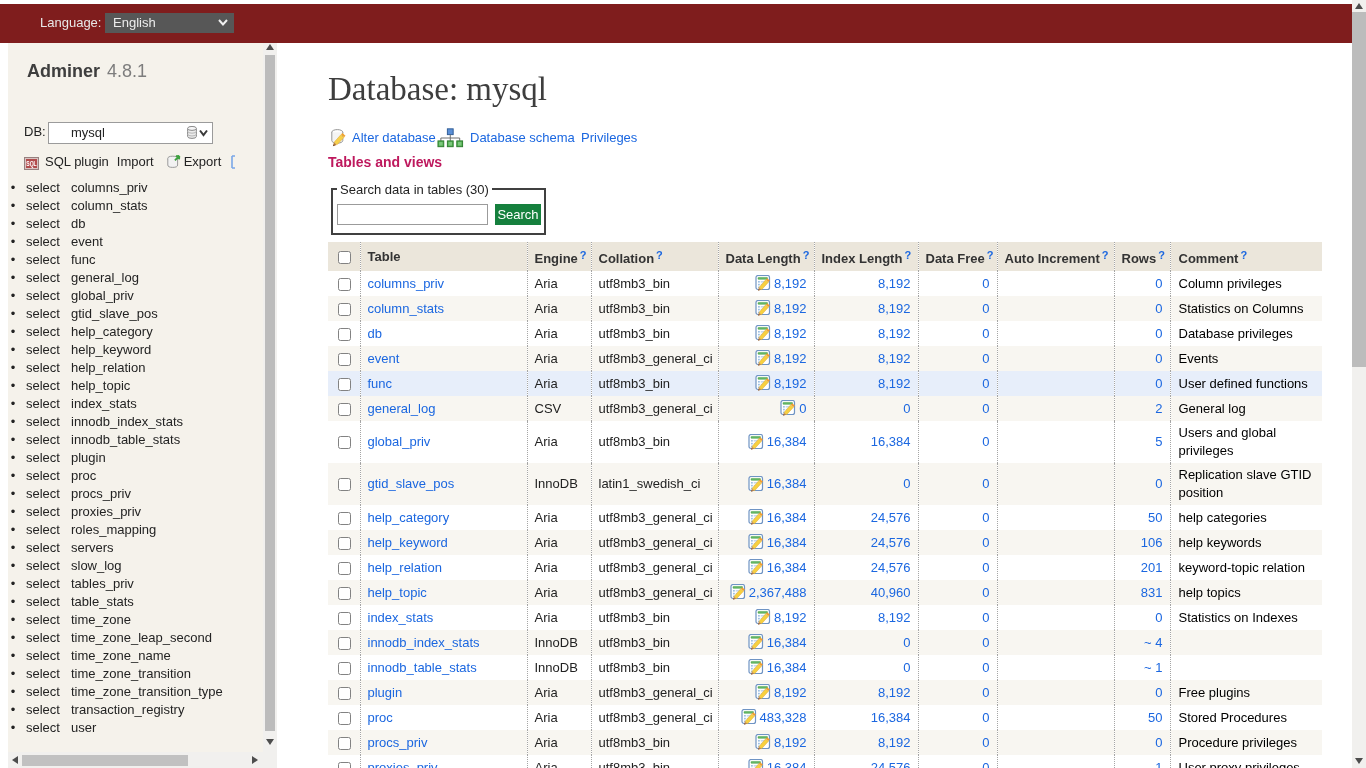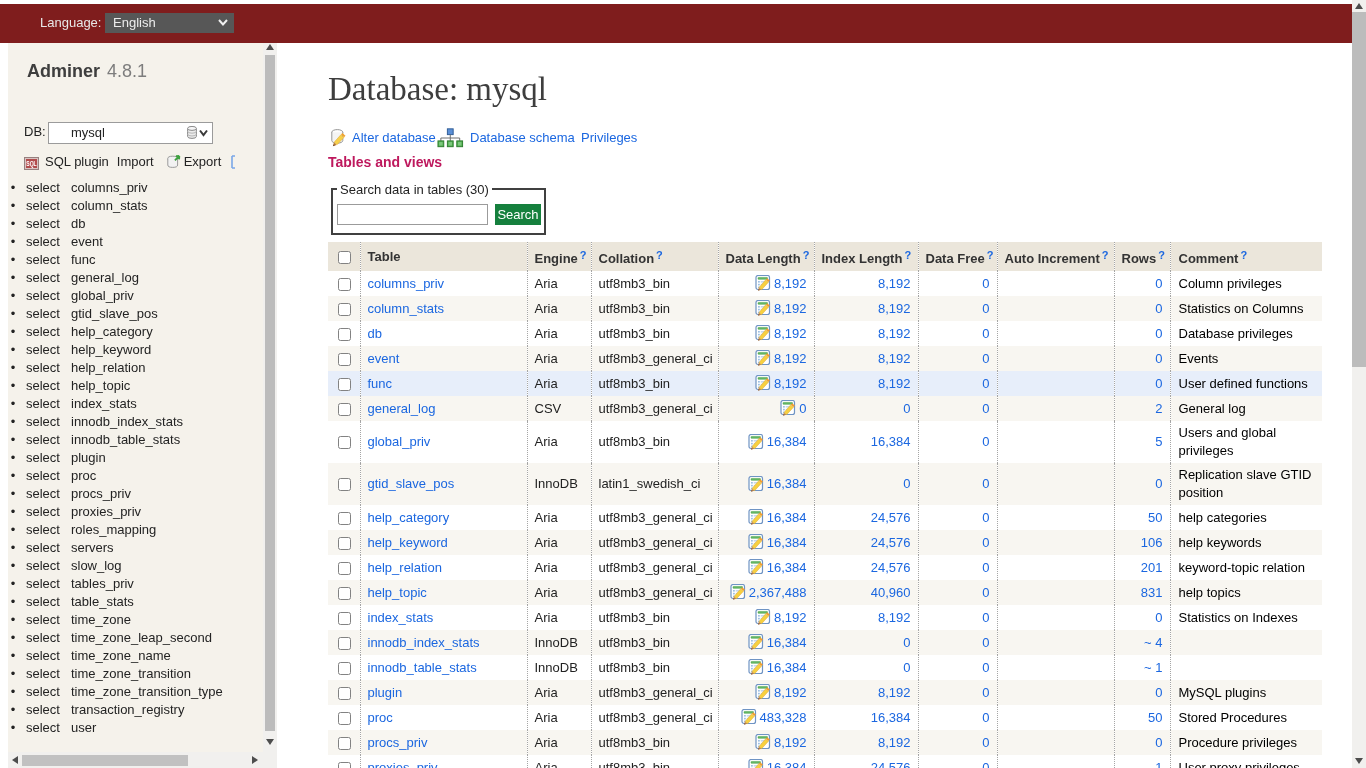--- a/index.html
+++ b/index.html
@@ -584,21 +584,21 @@
               <rect x="3" y="11.6" width="1.8" height="1.6" fill="#9fc0e2"></rect>
               <polygon points="3.0,15.7 3.9,12.6 6.3,14.7" fill="#c4874f"></polygon>
               <polygon points="3.3,15.4 3.6,14.3 4.6,15.1" fill="#46342a"></polygon>
               <polygon points="4.1,12.4 10.6,4.9 13.4,7.3 6.6,14.7" fill="#f7d040" stroke="#d9a530" stroke-width="0.5"></polygon>
               <polygon points="10.8,4.7 12.1,3.2 14.9,5.6 13.6,7.1" fill="#f09d2e"></polygon>
             </svg><a>8,192</a></td>
           <td class="r"><a>8,192</a></td>
           <td class="r"><a>0</a></td>
           <td class="r"></td>
           <td class="r"><a>0</a></td>
-          <td class="cm">MySQL plugins</td>
+          <td class="cm">Free plugins</td>
         </tr>
 <tr style="height:25px">
           <td class="c"><span class="cb"></span></td>
           <td><a>proc</a></td>
           <td>Aria</td>
           <td>utf8mb3_general_ci</td>
           <td class="r"><svg class="dicon" width="16" height="16" viewBox="0 0 16 16">
               <rect x="1" y="0.5" width="13.5" height="14" rx="2" fill="#fff" stroke="#6f94c4" stroke-width="1.2"></rect>
               <rect x="3" y="2.4" width="9.5" height="1.9" rx="0.5" fill="#67b967" stroke="#3f9c3f" stroke-width="0.5"></rect>
               <rect x="3" y="6" width="1.8" height="1.6" fill="#9fc0e2"></rect>

